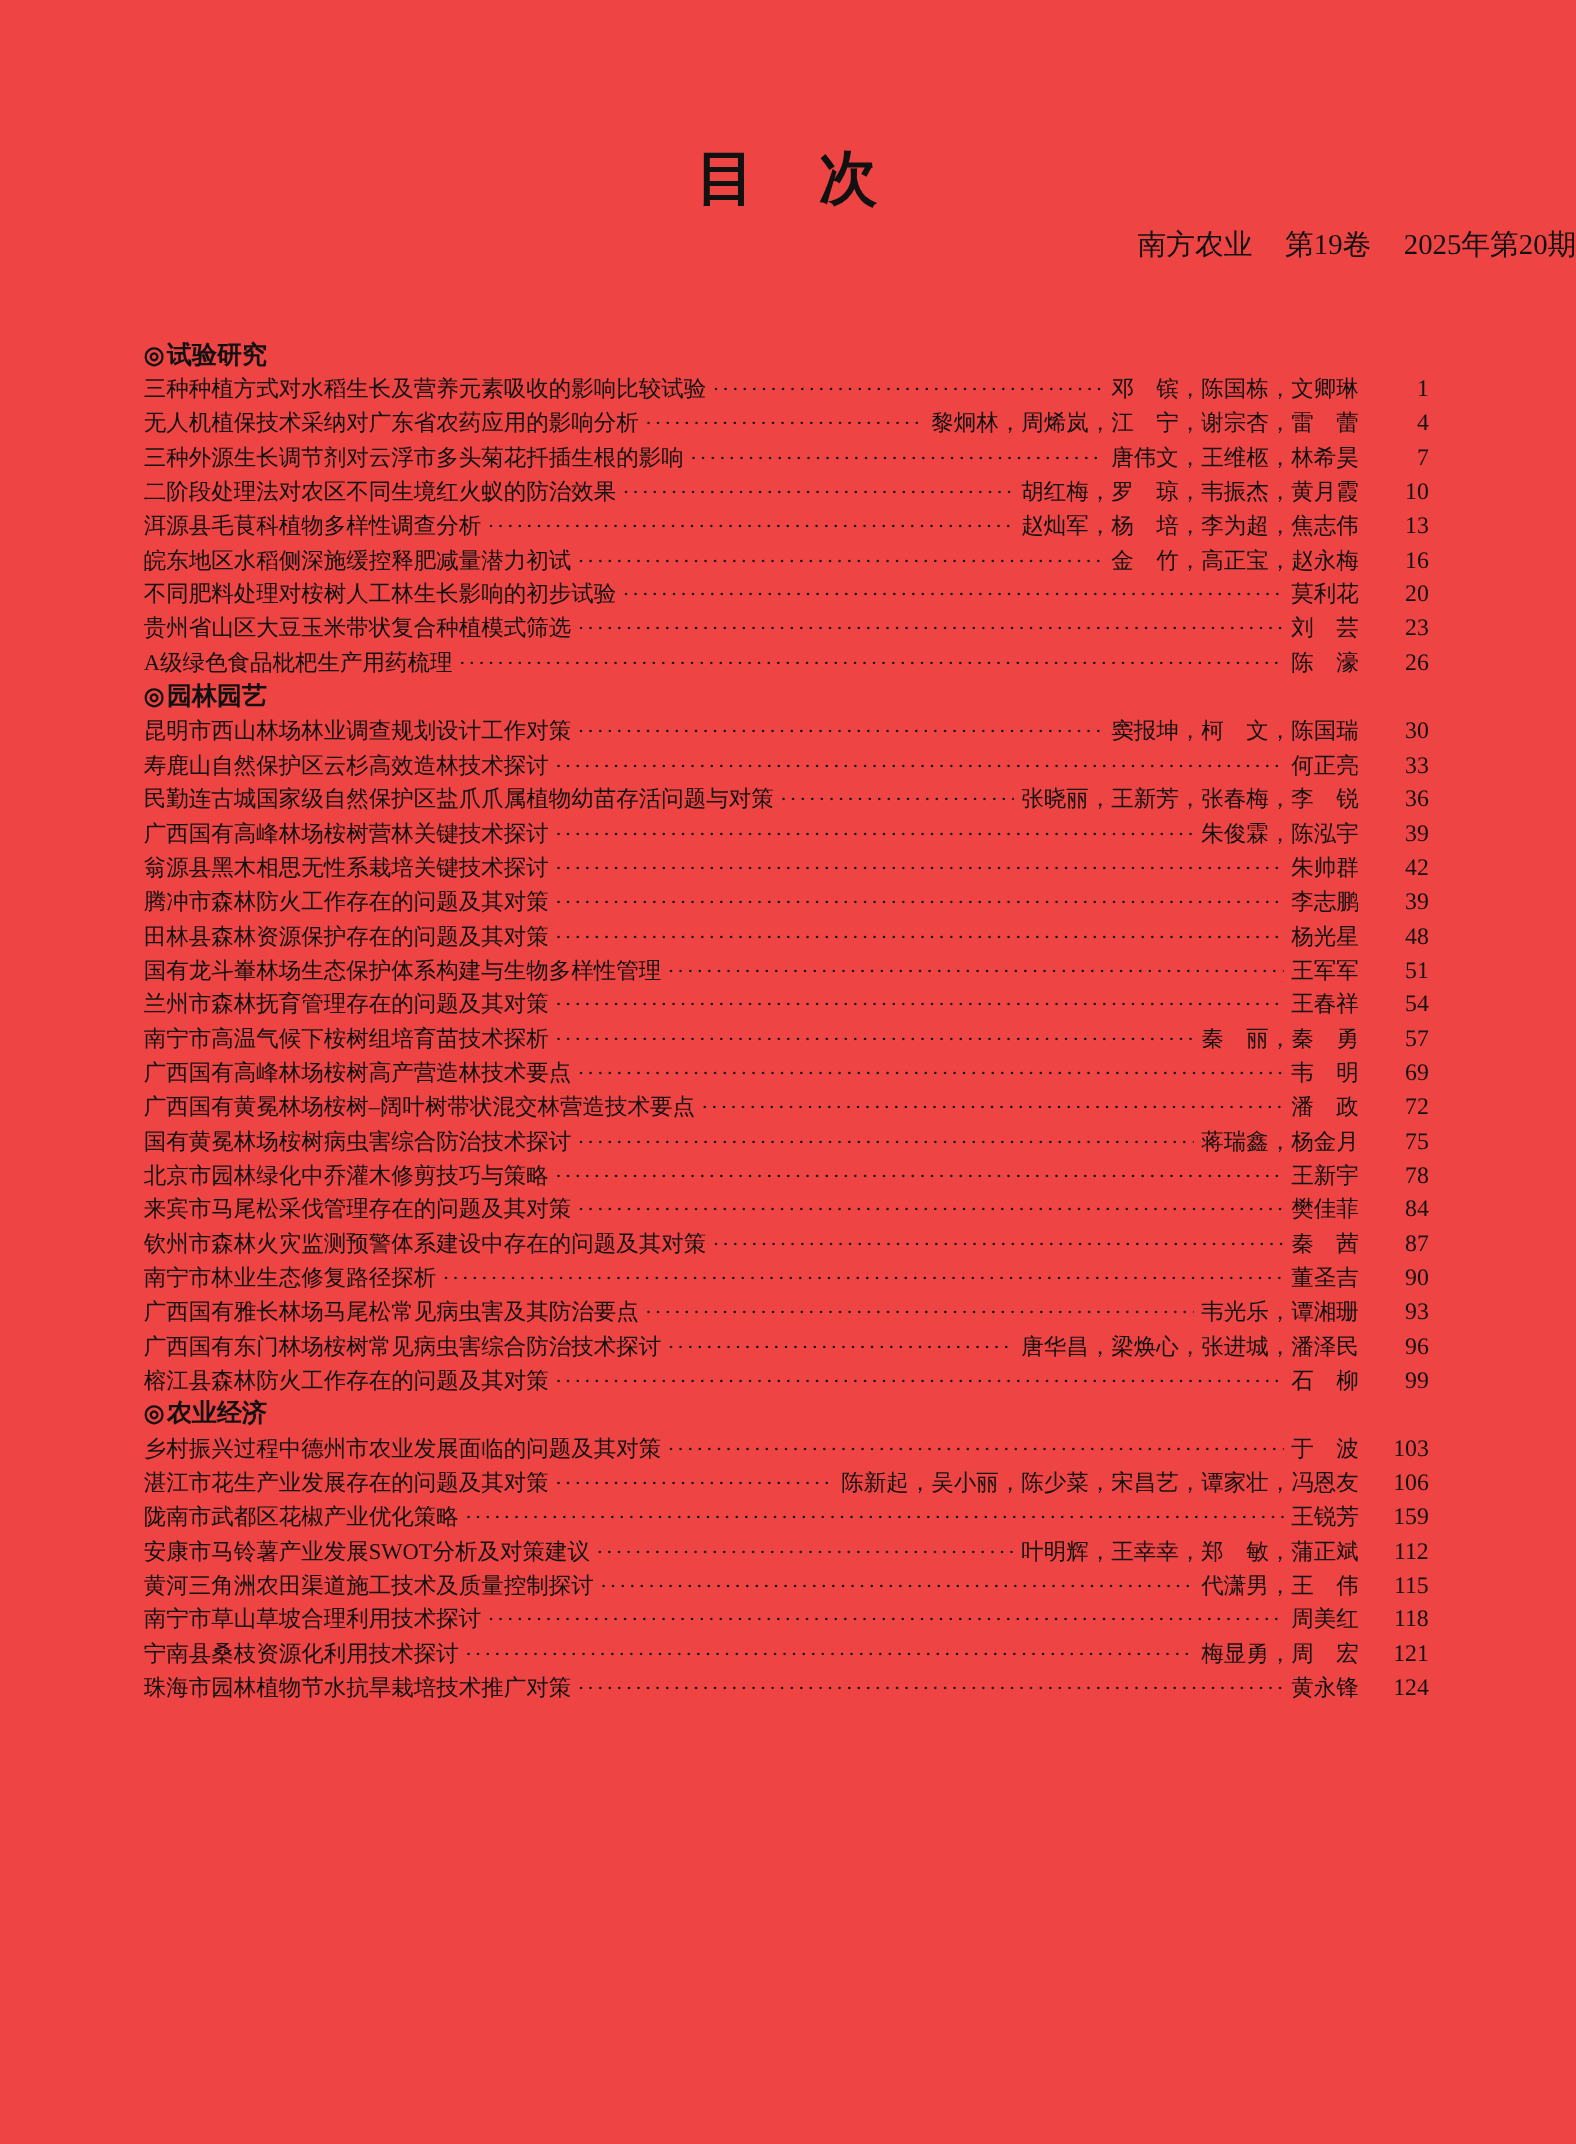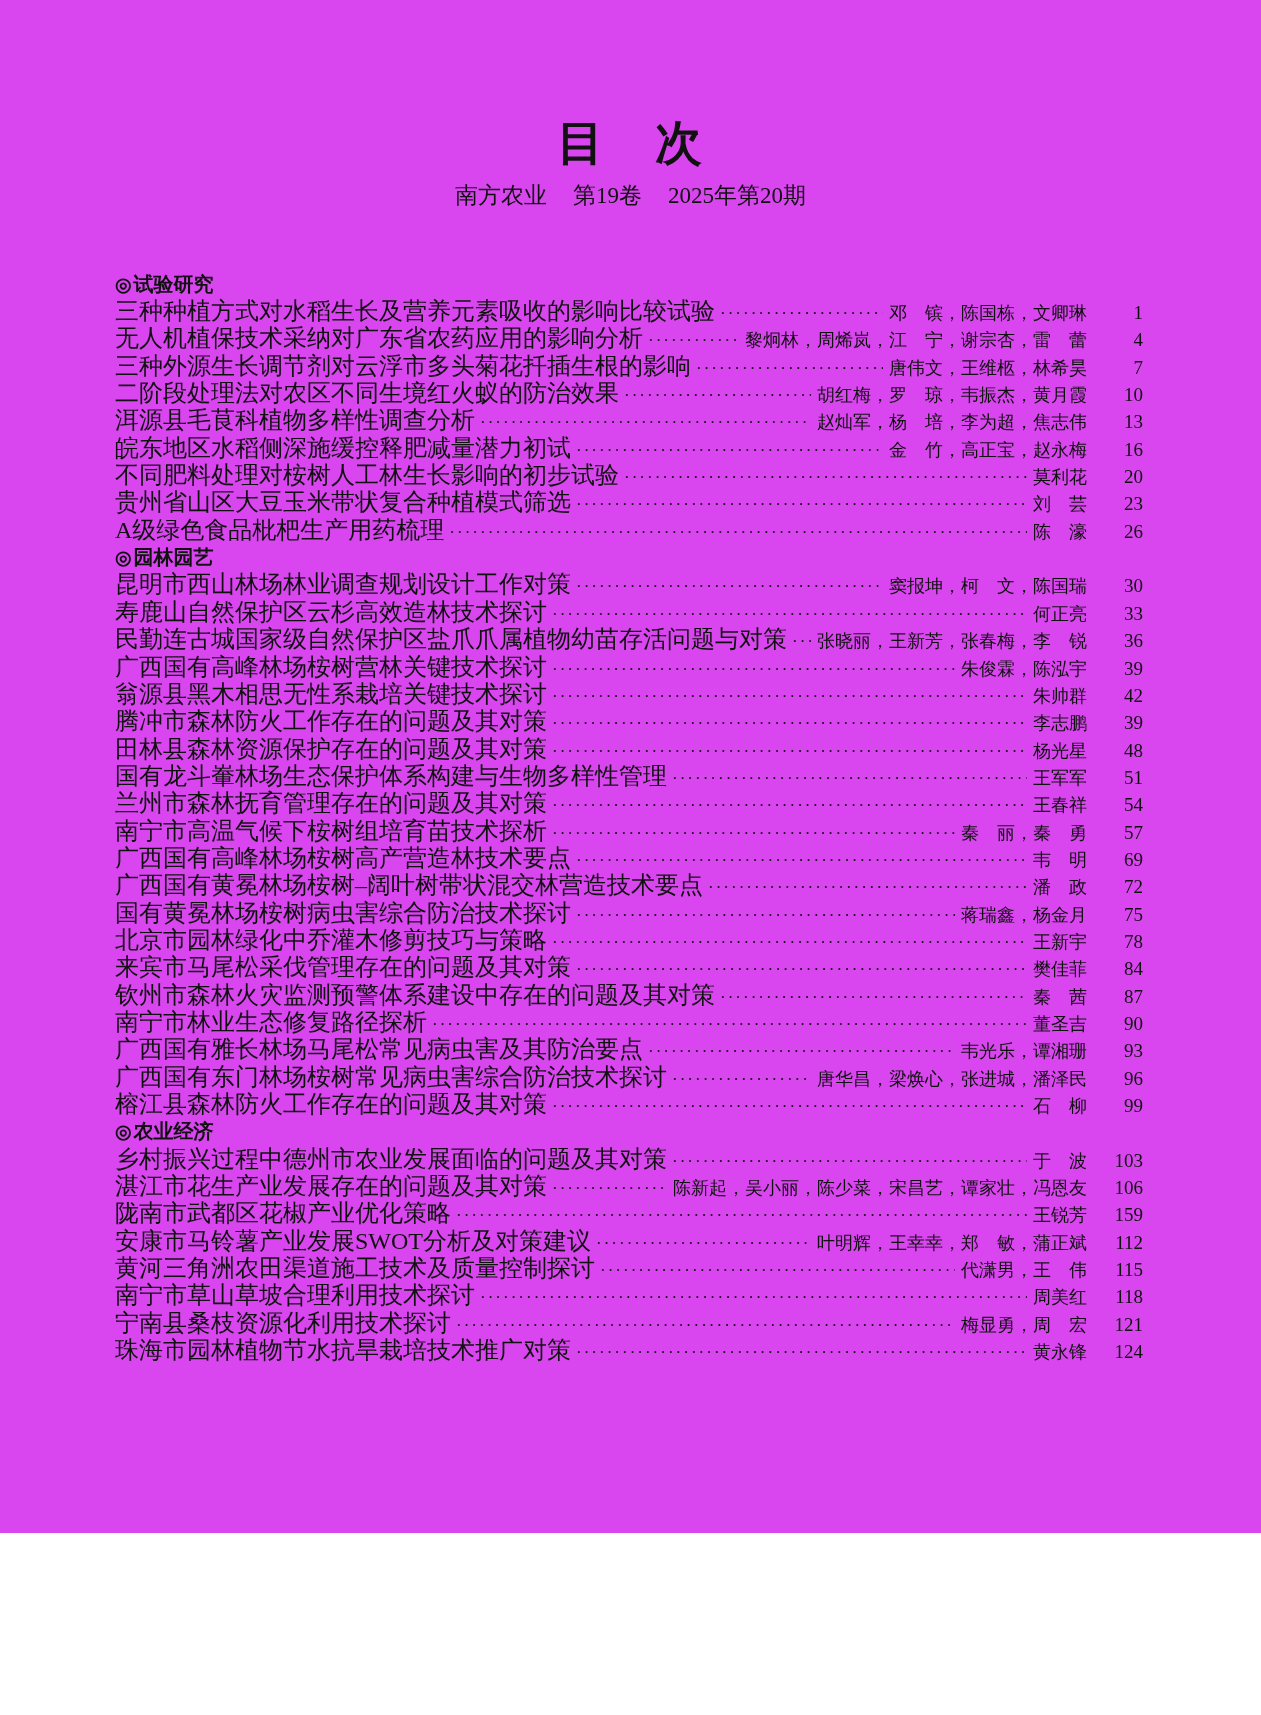--- a/index.html
+++ b/index.html
@@ -1,48 +1,48 @@
 <!DOCTYPE html>
 <html><head>
 <meta charset="utf-8">
 <style>
   html, body { margin: 0; padding: 0; background: #ffffff; }
   .page {
     position: relative;
     width: 1261px;
-    height: 1533px;
-    background: #d946ef;
+    height: 1715px;
+    background: #ef4444;
     color: #111111;
     font-family: "Liberation Serif", serif;
     overflow: hidden;
   }
   .doc-header { text-align: center; padding-top: 118px; }
   .doc-title {
     margin: 0;
     font-size: 47px;
     font-weight: bold;
     letter-spacing: 2px;
     line-height: 1.1;
   }
-  .doc-subtitle { margin-top: 10px; font-size: 23px; }
+  .doc-subtitle { margin-top: 10px; font-size: 23px; text-align: right; }
   .doc-subtitle .part + .part { margin-left: 26px; }
 
   .content {
     margin: 60px 118px 0 115px; 
   }
   .line {
     display: flex;
     align-items: baseline;
     height: 27.35px;
     line-height: 27.35px;
     white-space: nowrap;
   }
   .section-line { font-weight: bold; font-size: 20px; }
   .section-line .marker { font-size: 19px; margin-right: 2px; }
-  .entry .title { font-size: 24px; flex: 0 0 auto; }
+  .entry .title { font-size: 18px; flex: 0 0 auto; }
   .entry .dots {
     flex: 1 1 24px;
     min-width: 0;
     overflow: hidden;
     margin: 0 6px 0 5px;
     color: #111;
   }
   .entry .dots::before {
     content: "··································································································································································································";
     font-size: 17px;

